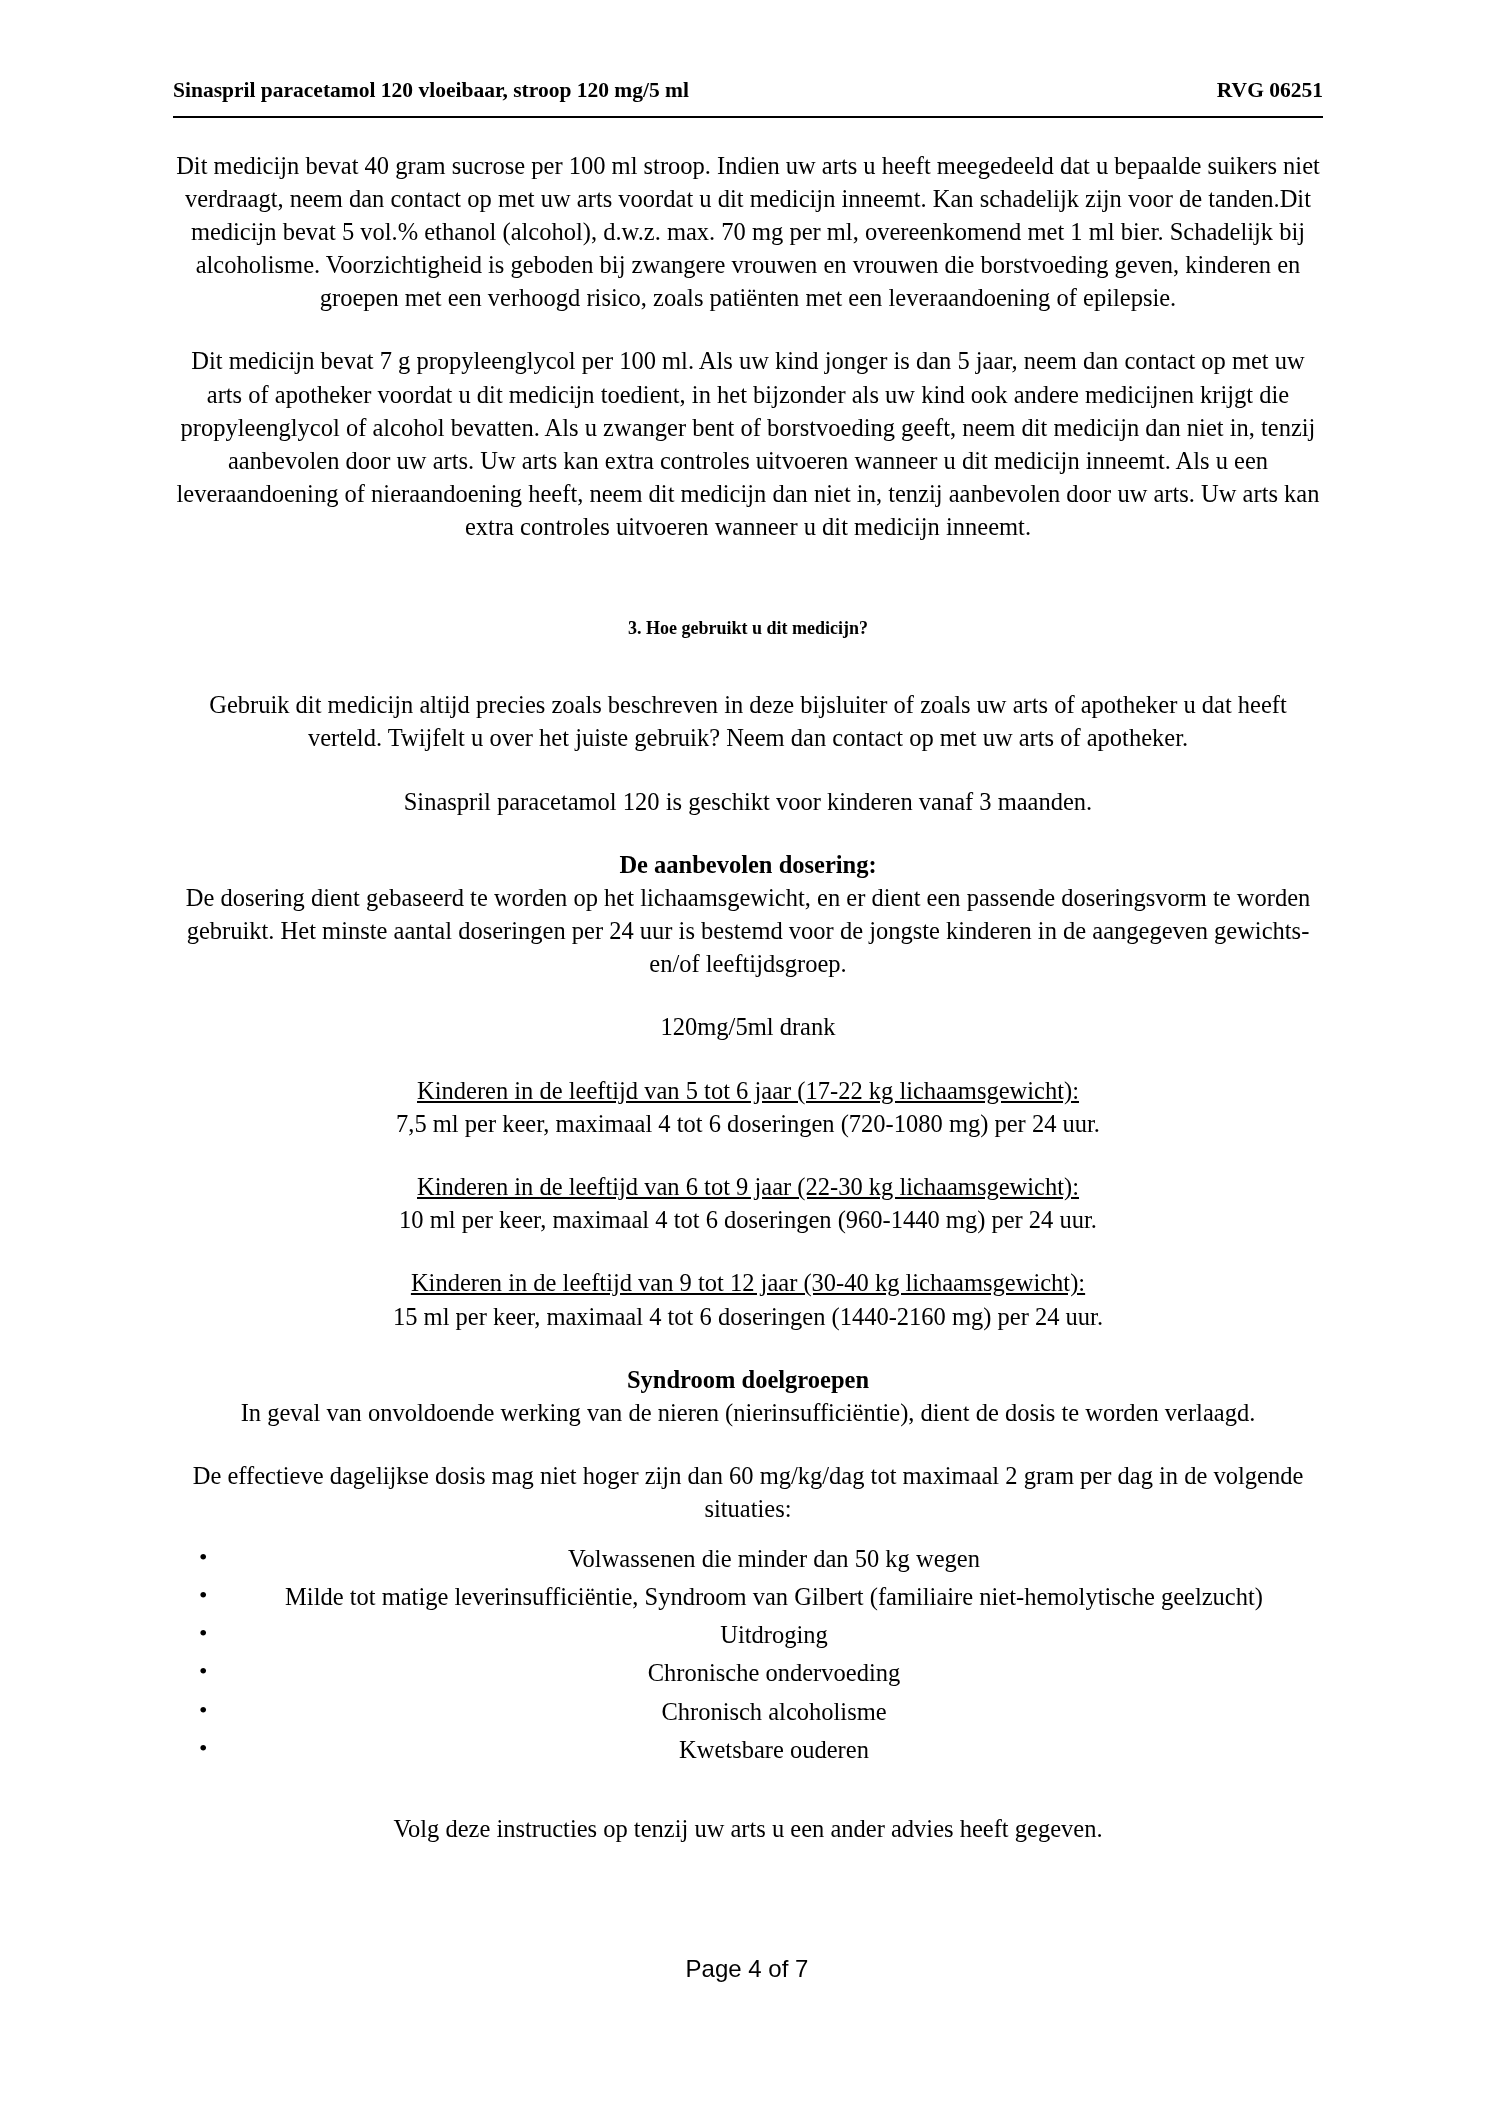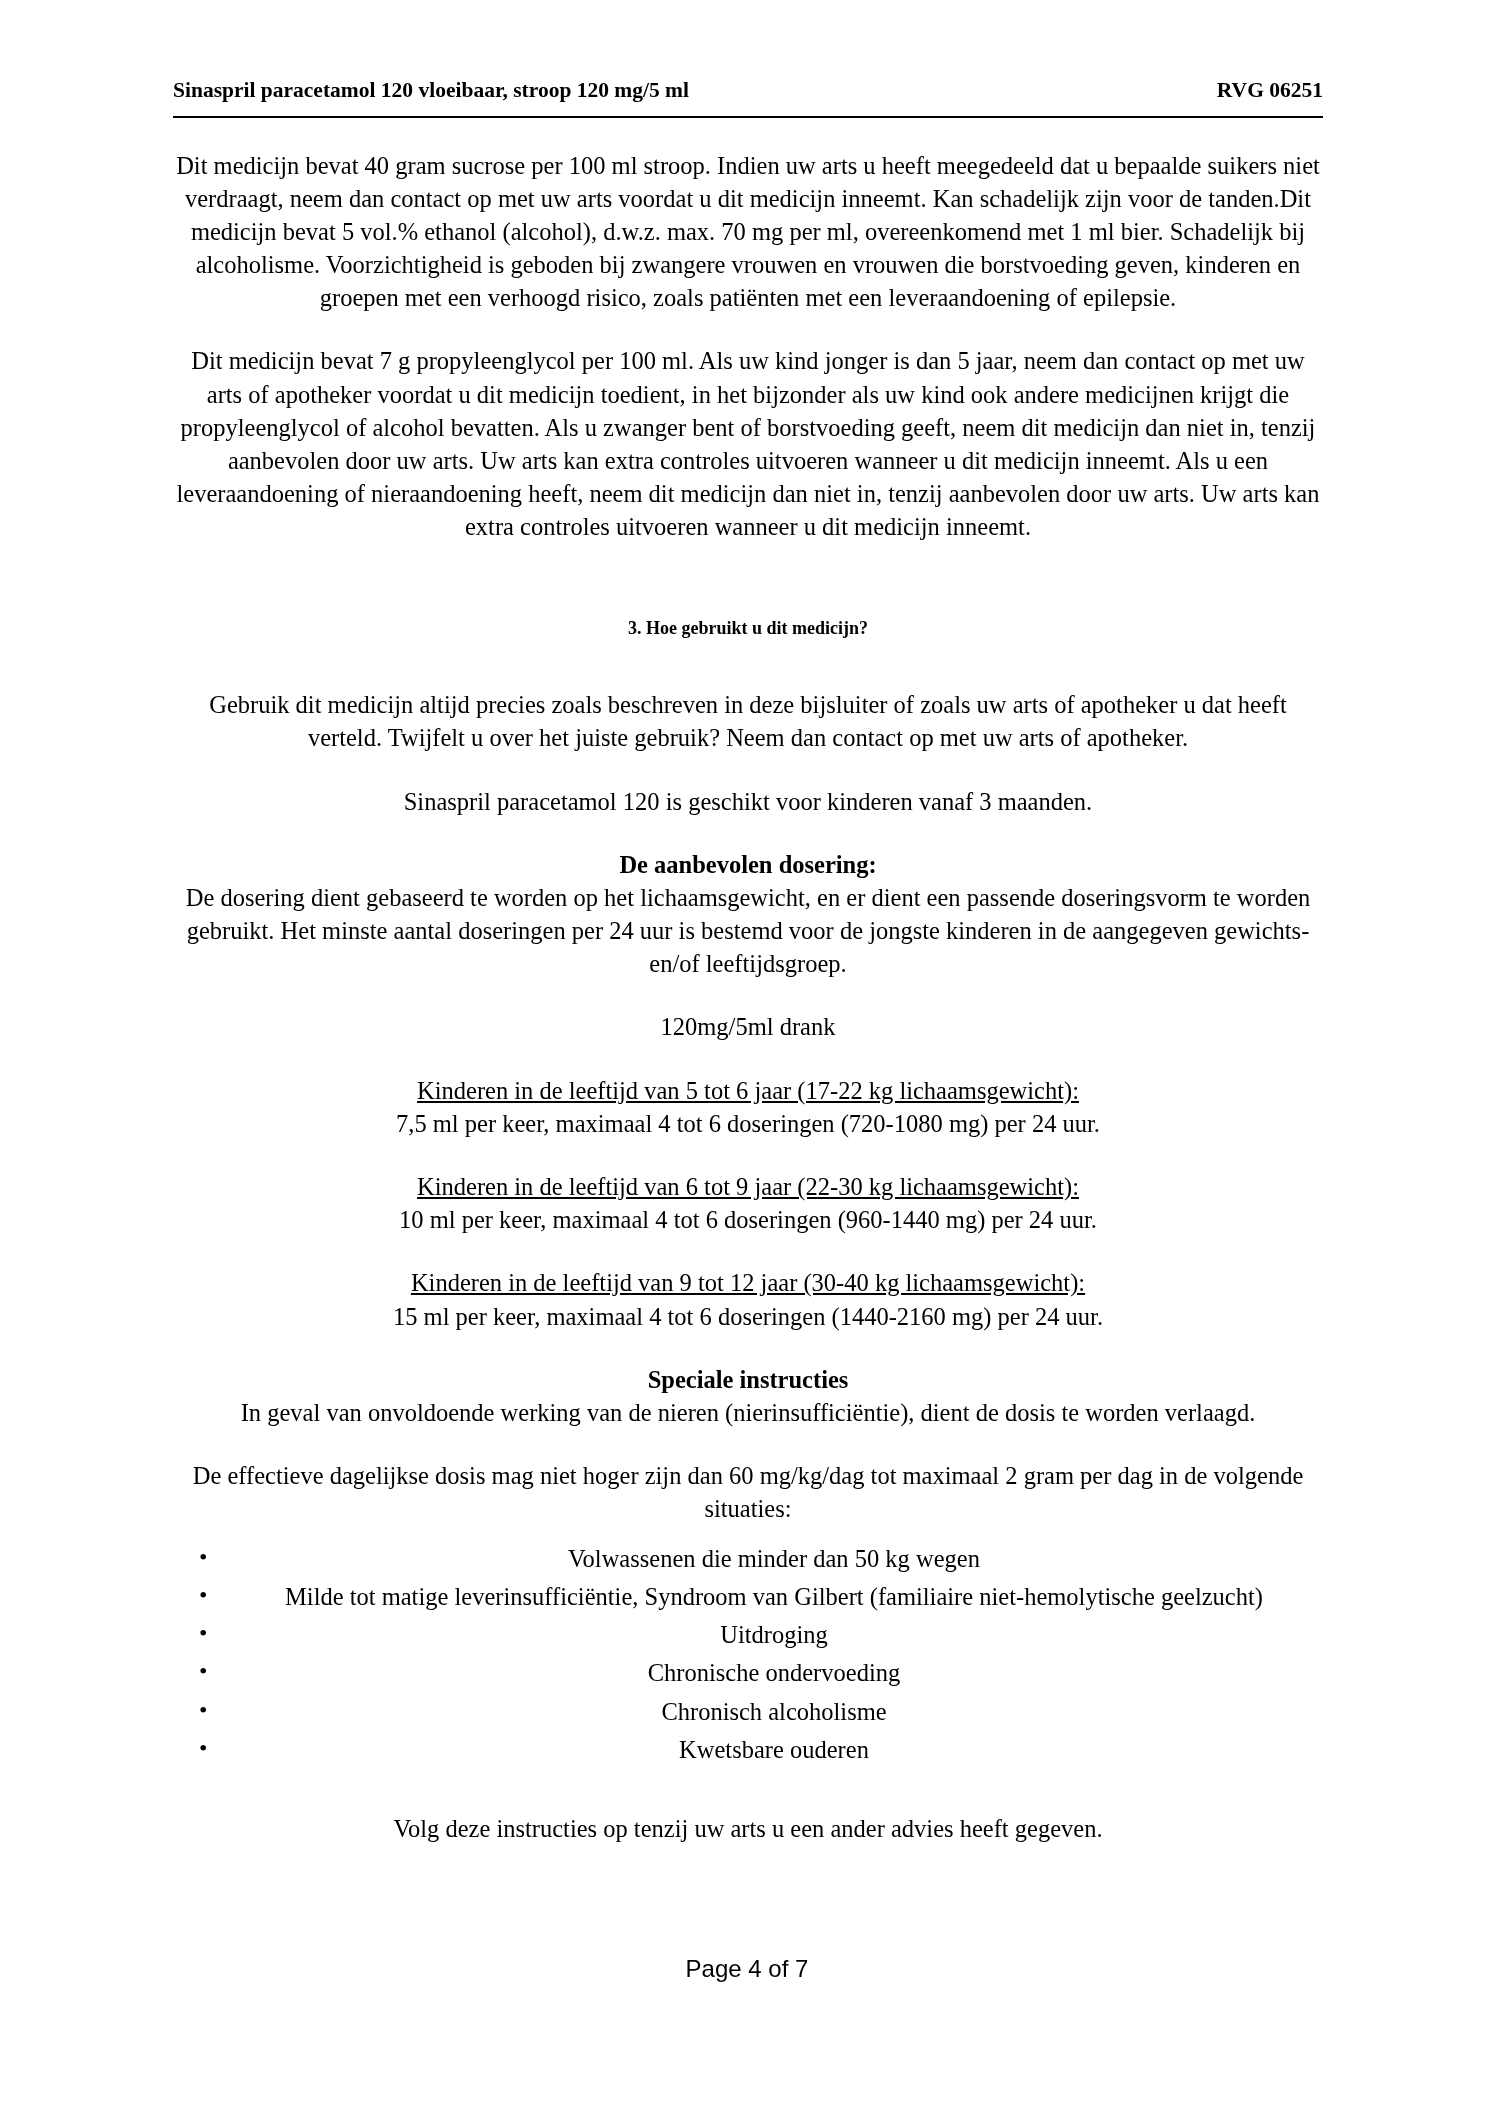--- a/index.html
+++ b/index.html
@@ -159,21 +159,21 @@
 
       <p class="tight underline-run">Kinderen in de leeftijd van 5 tot 6 jaar (17-22 kg lichaamsgewicht):</p>
       <p class="para">7,5 ml per keer, maximaal 4 tot 6 doseringen (720-1080 mg) per 24 uur.</p>
 
       <p class="tight underline-run">Kinderen in de leeftijd van 6 tot 9 jaar (22-30 kg lichaamsgewicht):</p>
       <p class="para">10 ml per keer, maximaal 4 tot 6 doseringen (960-1440 mg) per 24 uur.</p>
 
       <p class="tight underline-run">Kinderen in de leeftijd van 9 tot 12 jaar (30-40 kg lichaamsgewicht):</p>
       <p class="para">15 ml per keer, maximaal 4 tot 6 doseringen (1440-2160 mg) per 24 uur.</p>
 
-      <p class="tight bold-run">Speciale instructies</p>
+      <p class="tight bold-run">Syndroom doelgroepen</p>
       <p class="para">In geval van onvoldoende werking van de nieren (nierinsufficiëntie), dient de dosis te worden verlaagd.</p>
 
       <p class="tight">De effectieve dagelijkse dosis mag niet hoger zijn dan 60 mg/kg/dag tot maximaal 2 gram per dag in de volgende situaties:</p>
 
       <ul class="bullets">
         <li>Volwassenen die minder dan 50 kg wegen</li>
         <li>Milde tot matige leverinsufficiëntie, Syndroom van Gilbert (familiaire niet-hemolytische geelzucht)</li>
         <li>Uitdroging</li>
         <li>Chronische ondervoeding</li>
         <li>Chronisch alcoholisme</li>

